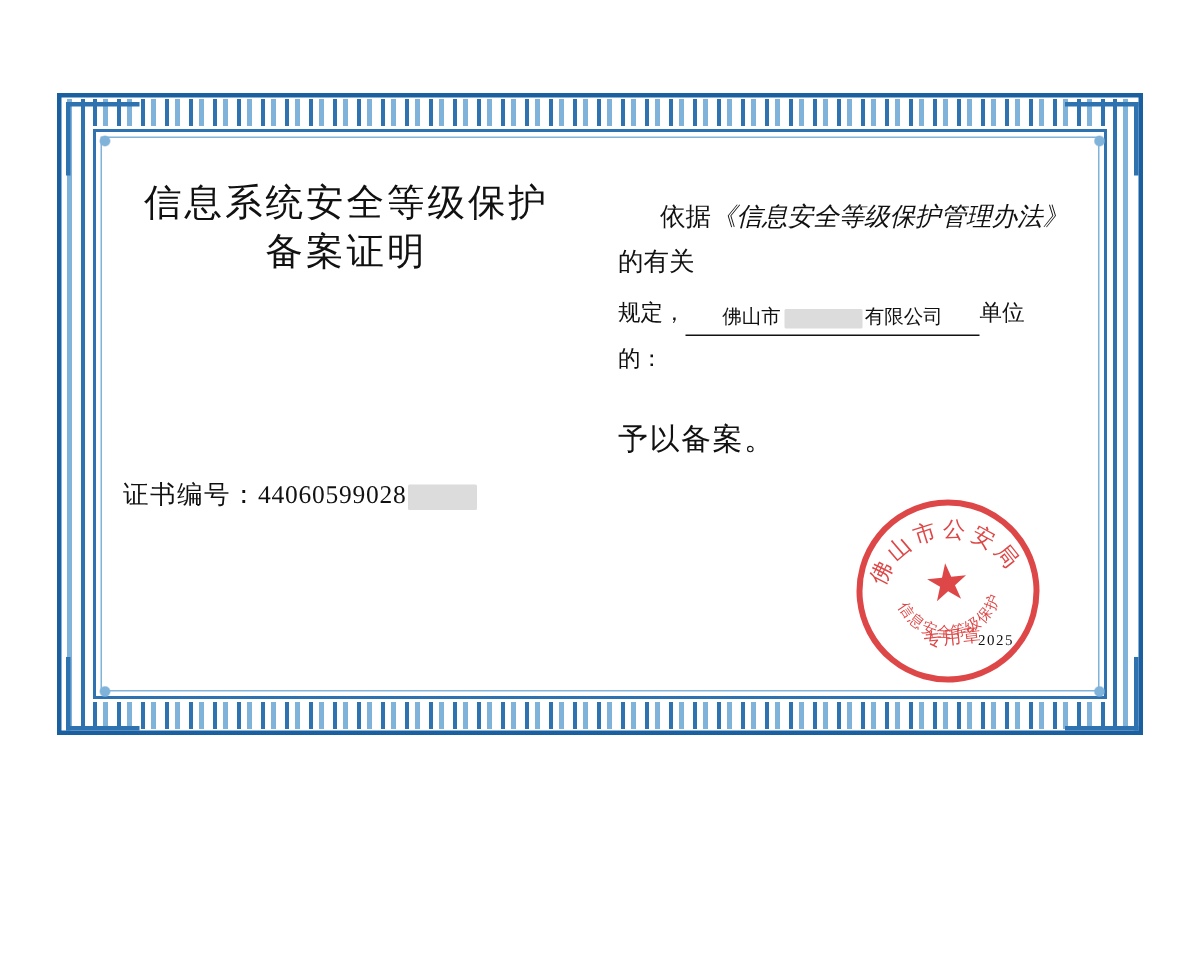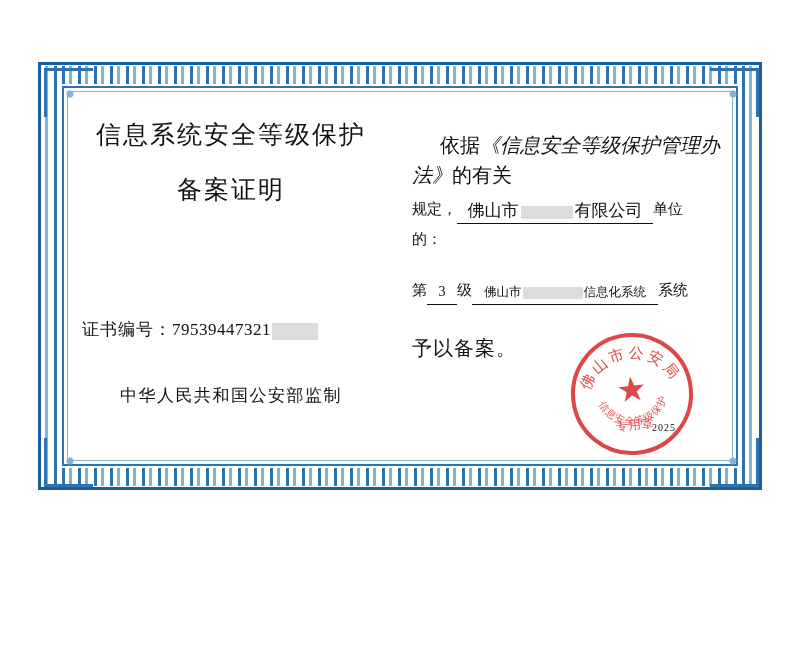--- a/index.html
+++ b/index.html
@@ -129,21 +129,21 @@
   }
 
   .title-line1, .title-line2 {
     font-family: "Liberation Serif", serif;
     font-size: 25px;
     color: #111111;
     letter-spacing: 2px;
     text-align: center;
   }
   .title-line1 { margin-top: 22px; }
-  .title-line2 { margin-top: 22px; }
+  .title-line2 { }
 
   .cert-no-row {
     position: absolute;
     left: 10px;
     top: 222px;
     width: 300px;
     font-size: 17px;
     color: #111111;
     white-space: nowrap;
   }
@@ -163,21 +163,21 @@
     top: 288px;
     font-size: 17px;
     color: #111111;
     letter-spacing: 1.5px;
     white-space: nowrap;
   }
 
   
   .p1 {
     margin-top: 34px;
-    font-size: 20px;
+    font-size: 17px;
     line-height: 30px;
     color: #111111;
     text-indent: 28px;
   }
   .p1 .reg-name { font-style: italic; }
 
   .line-row {
     position: relative;
     font-size: 15px;
     line-height: 30px;
@@ -188,21 +188,21 @@
   .underline-box {
     display: inline-block;
     position: relative;
     border-bottom: 1px solid #111111;
     text-align: center;
     vertical-align: bottom;
     height: 24px;
     line-height: 24px;
     overflow: hidden;
   }
-  .ub-company { width: 196px; font-size: 17px; }
+  .ub-company { width: 196px; font-size: 13px; }
   .redact.company { width: 52px; height: 13px; margin: 0 2px; }
 
   .row3 { margin-top: 6px; font-size: 15px; color: #111111; }
 
   .row4 { margin-top: 26px; font-size: 15px; white-space: nowrap; color: #111111; }
   .ub-level { width: 30px; font-size: 14px; }
   .ub-system { width: 186px; font-size: 12.5px; }
   .redact.system { width: 60px; height: 12px; margin: 0 1px; }
 
   .row5 { margin-top: 30px; font-size: 20px; color: #111111; letter-spacing: 1px; }
@@ -294,41 +294,37 @@
   <div class="corner bl"></div>
   <div class="corner br"></div>
 
   <div class="content">
 
     <div class="left-col">
       <div class="title-line1">信息系统安全等级保护</div>
       <div class="title-line2">备案证明</div>
 
       <div class="cert-no-row">
-        <span class="cert-no-label">证书编号：</span><span class="cert-no-value">79539447321</span><span class="redact cert"></span>
+        <span class="cert-no-label">证书编号：</span><span class="cert-no-value">44060599028</span><span class="redact cert"></span>
       </div>
 
-      <div class="issuer">中华人民共和国公安部监制</div>
     </div>
 
     <div class="right-col">
 
       <div class="p1">
         <span>依据</span><span class="reg-name">《信息安全等级保护管理办法》</span><span>的有关</span>
       </div>
 
       <div class="line-row row2">
         <span>规定，</span><span class="underline-box ub-company"><span>佛山市</span><span class="redact company"></span><span>有限公司</span></span><span>单位</span>
       </div>
 
       <div class="row3">的：</div>
 
-      <div class="line-row row4">
-        <span>第</span><span class="underline-box ub-level">3</span><span>级</span><span class="underline-box ub-system"><span>佛山市</span><span class="redact system"></span><span>信息化系统</span></span><span>系统</span>
-      </div>
 
       <div class="row5">予以备案。</div>
 
       <div class="seal-text-line2">2025</div>
     </div>
   </div>
 
   <div class="stamp">
     <div class="ring"></div>
     <svg width="122" height="122" viewBox="0 0 122 122">

